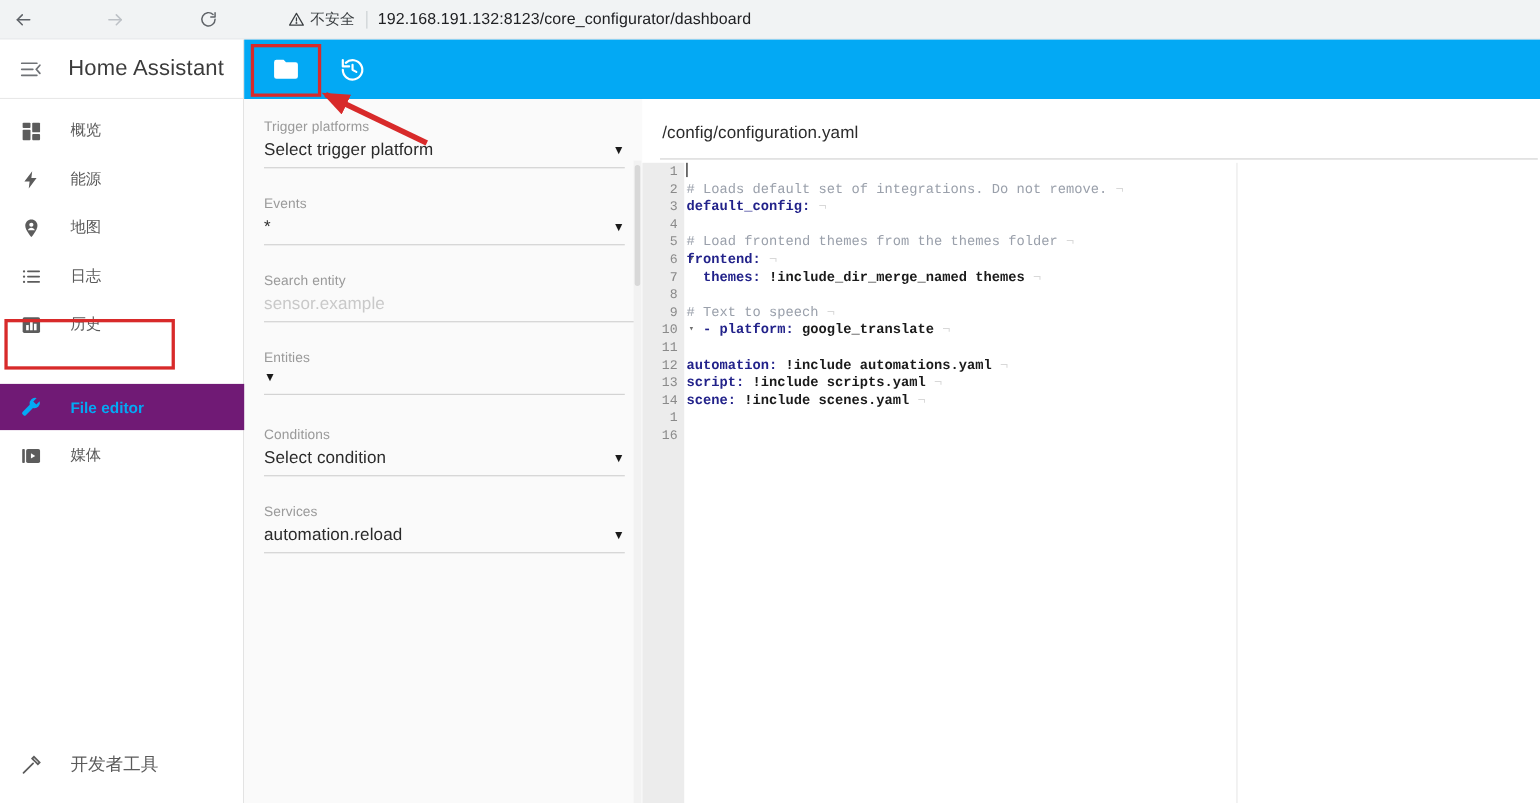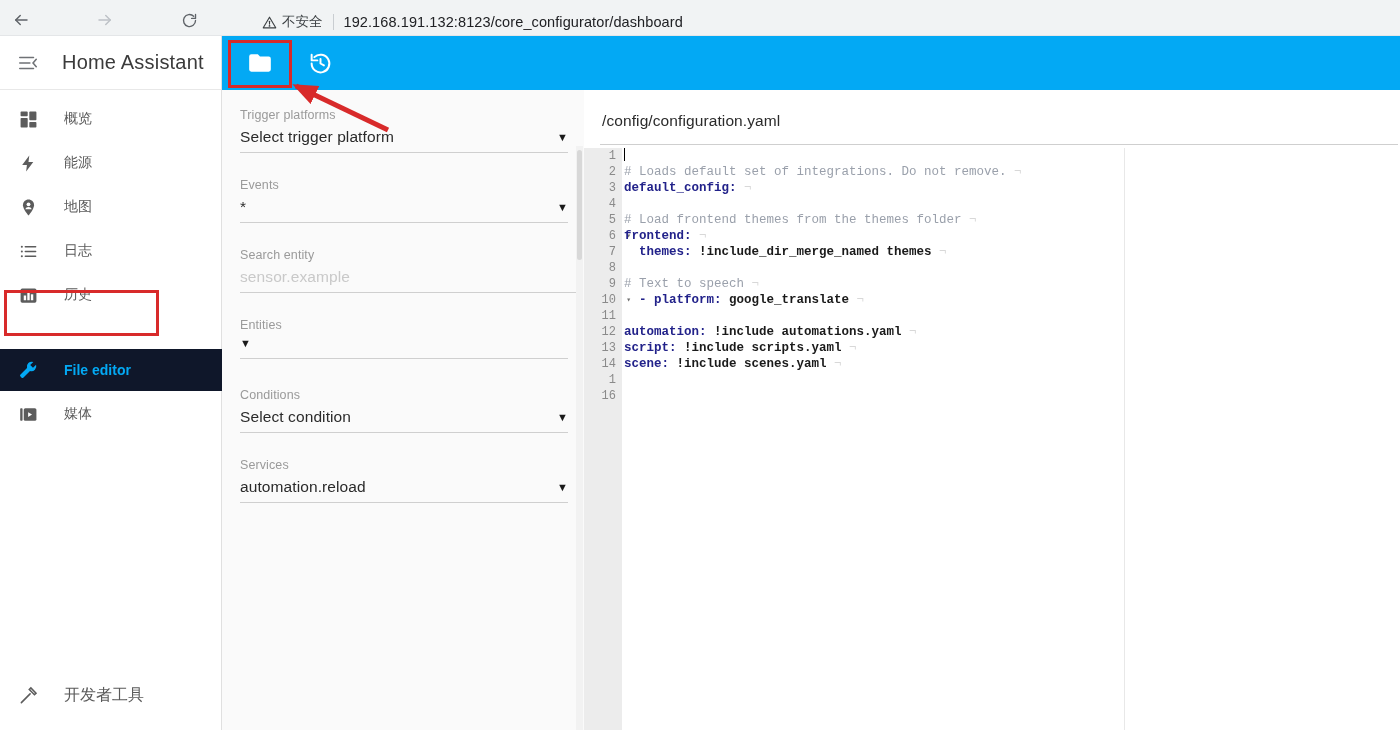--- a/index.html
+++ b/index.html
@@ -8,21 +8,21 @@
     width: 1400px; height: 730px;
     overflow: hidden;
     background: #ffffff;
     font-family: "Liberation Sans", "DejaVu Sans", sans-serif;
   }
 
   
   #browser-chrome {
     position: absolute; left: 0; top: 0; width: 1400px; height: 36px;
     background: #f1f3f4;
-    display: flex; align-items: flex-end;
+    display: flex; align-items: center;
     border-bottom: 1px solid #e4e6e8;
     gap: 48px;
   }
   .nav-btn {
     width: 30px; height: 30px; margin-left: 6px;
     display: flex; align-items: center; justify-content: center;
     border-radius: 50%; color: #5f6368;
   }
   .nav-btn.disabled { color: #bdc1c6; }
   .nav-btn svg { display: block; }
@@ -83,21 +83,21 @@
     margin: 2px 0; padding-left: 14px;
     color: #5a5a5a; font-size: 14px;
     position: relative;
   }
   .nav-item .nav-ico {
     width: 28px; display: flex; align-items: center; justify-content: center;
     color: #5c5c5c;
   }
   .nav-item .nav-lbl { margin-left: 22px; font-size: 14px; }
   .nav-item.active {
-    background: #0f172a;
+    background: #701a75;
     width: 236px;
     margin-top: 33px;
   }
   .nav-item.active .nav-ico { color: #03a9f4; }
   .nav-item.active .nav-lbl { color: #03a9f4; font-weight: bold; }
   #dev-tools-item {
     position: absolute; left: 0; top: 638px;
     height: 42px; display: flex; align-items: center; padding-left: 14px;
     color: #5a5a5a; width: 222px;
   }

